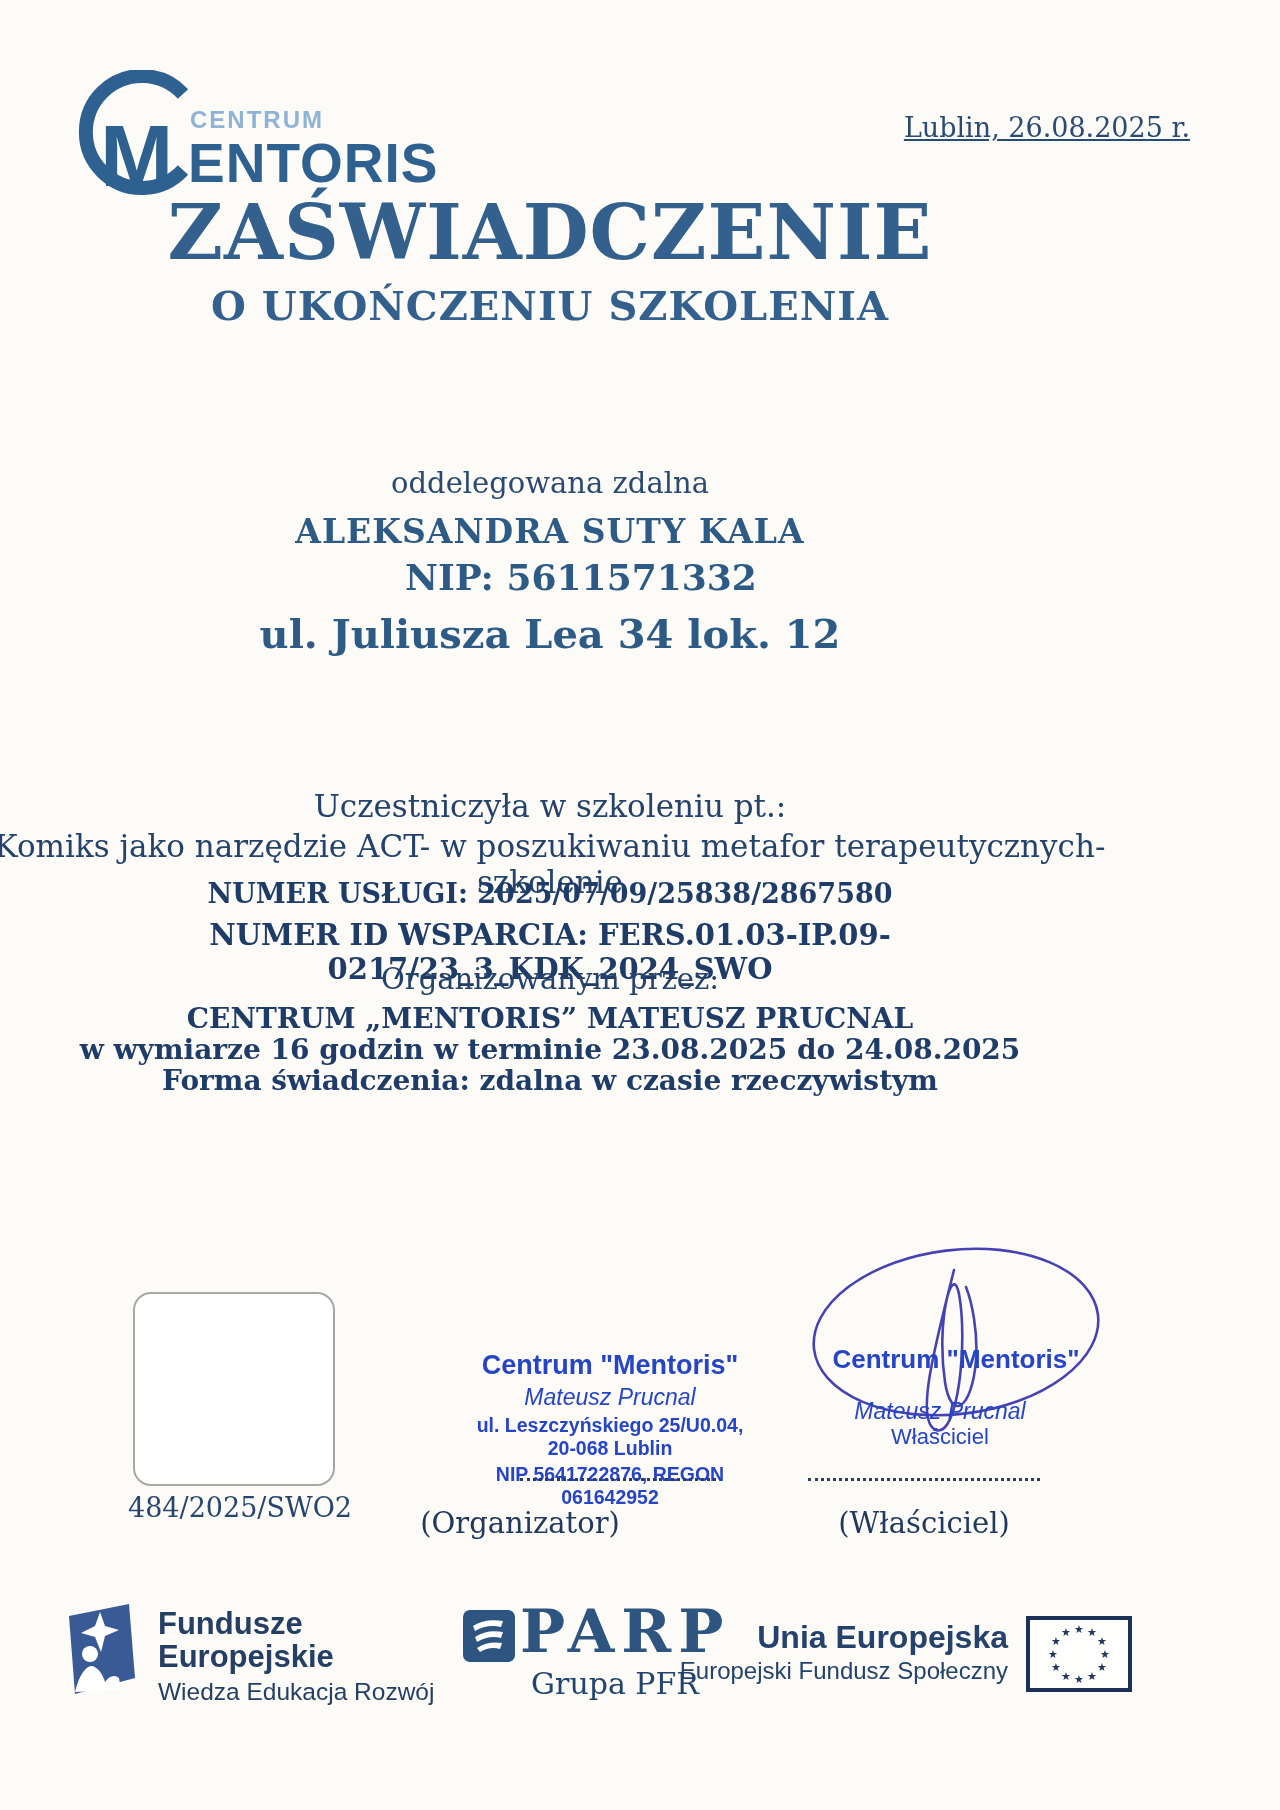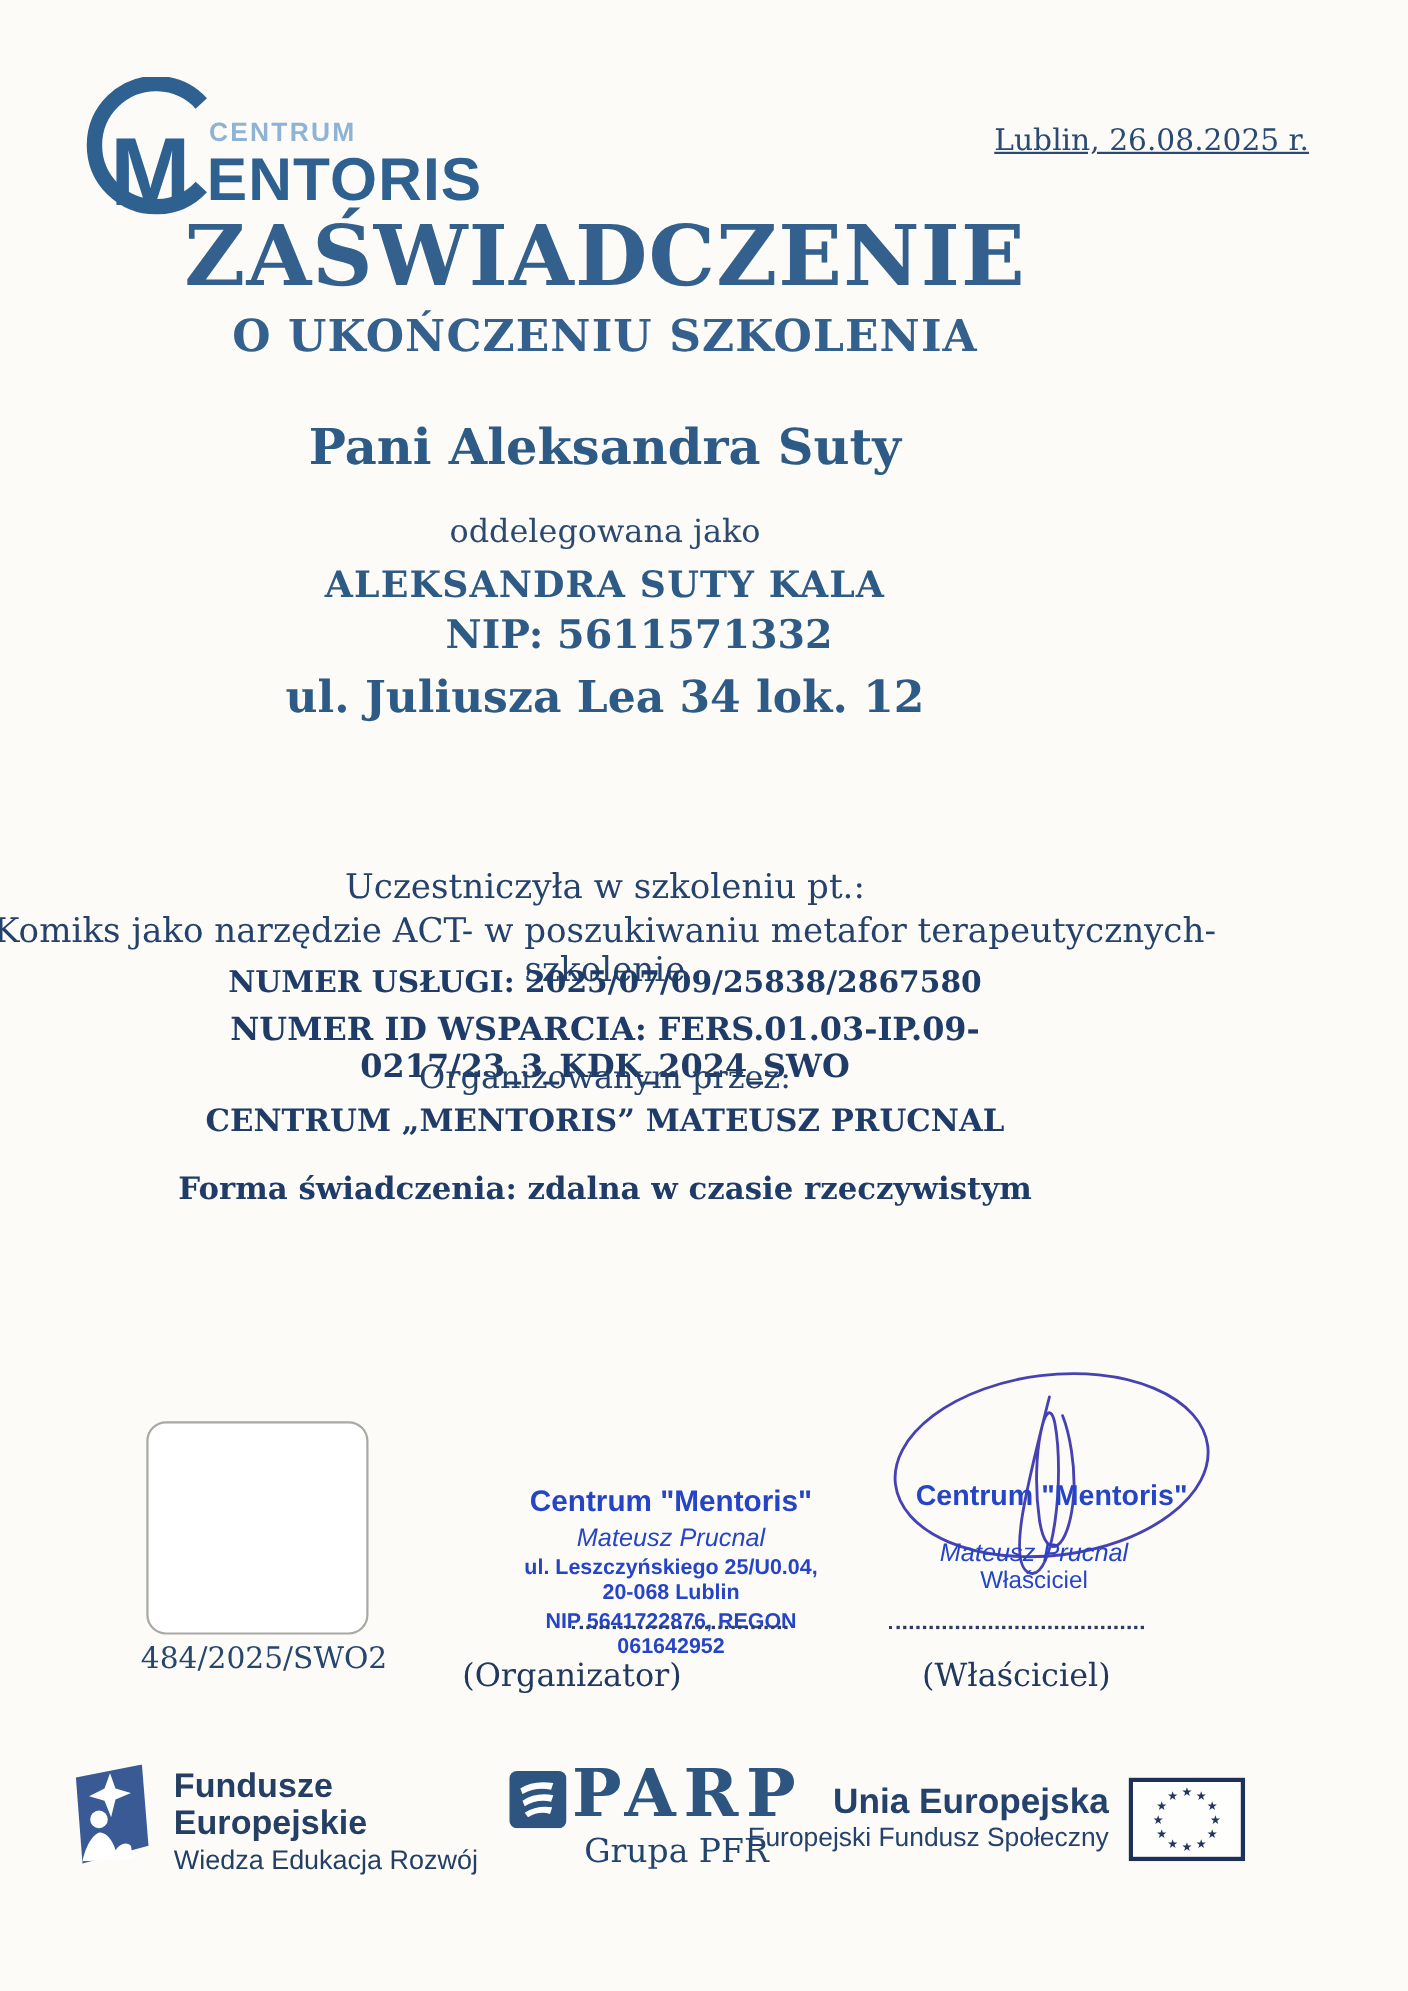--- a/index.html
+++ b/index.html
@@ -77,32 +77,32 @@
     <text x="34" y="116" font-family="Liberation Sans, sans-serif" font-weight="bold" font-size="88" fill="#2e6090">M</text>
     <text x="124" y="58" font-family="Liberation Sans, sans-serif" font-weight="bold" font-size="24" letter-spacing="2" fill="#8fb3d4">CENTRUM</text>
     <text x="122" y="112" font-family="Liberation Sans, sans-serif" font-weight="bold" font-size="55" letter-spacing="1" fill="#2e6090">ENTORIS</text>
   </svg>
 
   <div class="abs date">Lublin, 26.08.2025 r.</div>
 
   <div class="abs centercol title">ZAŚWIADCZENIE</div>
   <div class="abs centercol subtitle">O UKOŃCZENIU SZKOLENIA</div>
 
-  <div class="abs centercol recipient">Pani Aleksandra Suty</div>
-  <div class="abs centercol delegated">oddelegowana jako</div>
+  <div class="abs centercol delegated">oddelegowana zdalna</div>
   <div class="abs centercol company">ALEKSANDRA SUTY KALA</div>
   <div class="abs centercol nip">NIP: 5611571332</div>
   <div class="abs centercol street">ul. Juliusza Lea 34 lok. 12</div>
 
   <div class="abs centercol participation">Uczestniczyła w szkoleniu pt.:</div>
   <div class="abs centercol trainingtitle">Komiks jako narzędzie ACT- w poszukiwaniu metafor terapeutycznych- szkolenie</div>
   <div class="abs centercol servicenum">NUMER USŁUGI: 2025/07/09/25838/2867580</div>
   <div class="abs centercol supportid">NUMER ID WSPARCIA: FERS.01.03-IP.09-0217/23_3_KDK_2024_SWO</div>
   <div class="abs centercol organizedlbl">Organizowanym przez:</div>
   <div class="abs centercol organizer">CENTRUM „MENTORIS” MATEUSZ PRUCNAL</div>
+  <div class="abs centercol duration">w wymiarze 16 godzin w terminie 23.08.2025 do 24.08.2025</div>
   <div class="abs centercol form">Forma świadczenia: zdalna w czasie rzeczywistym</div>
 
   <div class="abs whitebox"></div>
   <div class="abs certnum">484/2025/SWO2</div>
 
   <div class="abs stamp">
     <div class="s1">Centrum "Mentoris"</div>
     <div class="s2">Mateusz Prucnal</div>
     <div class="s3">ul. Leszczyńskiego 25/U0.04, 20-068 Lublin</div>
     <div class="s4">NIP 5641722876, REGON 061642952</div>

